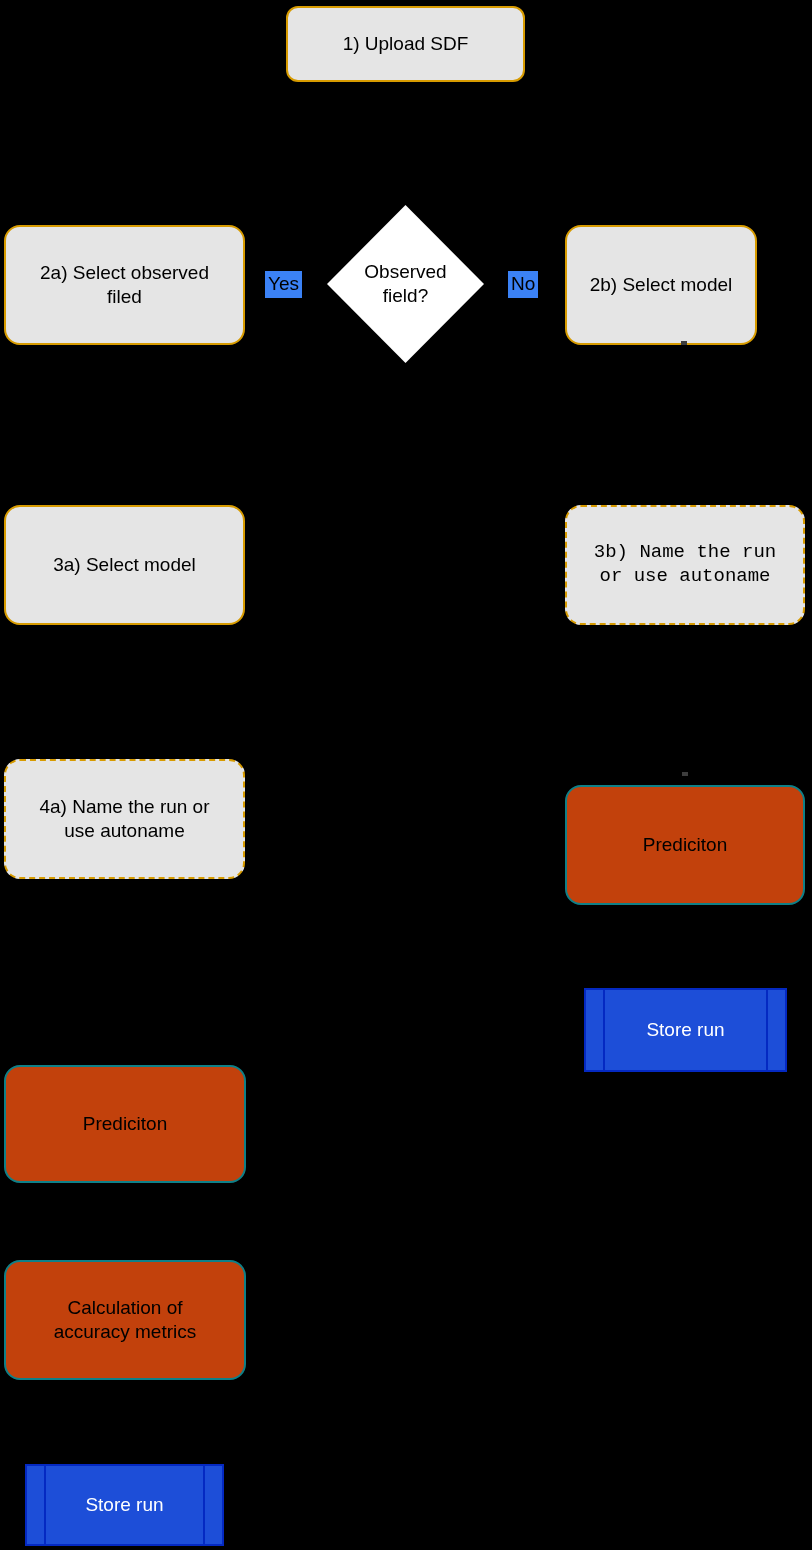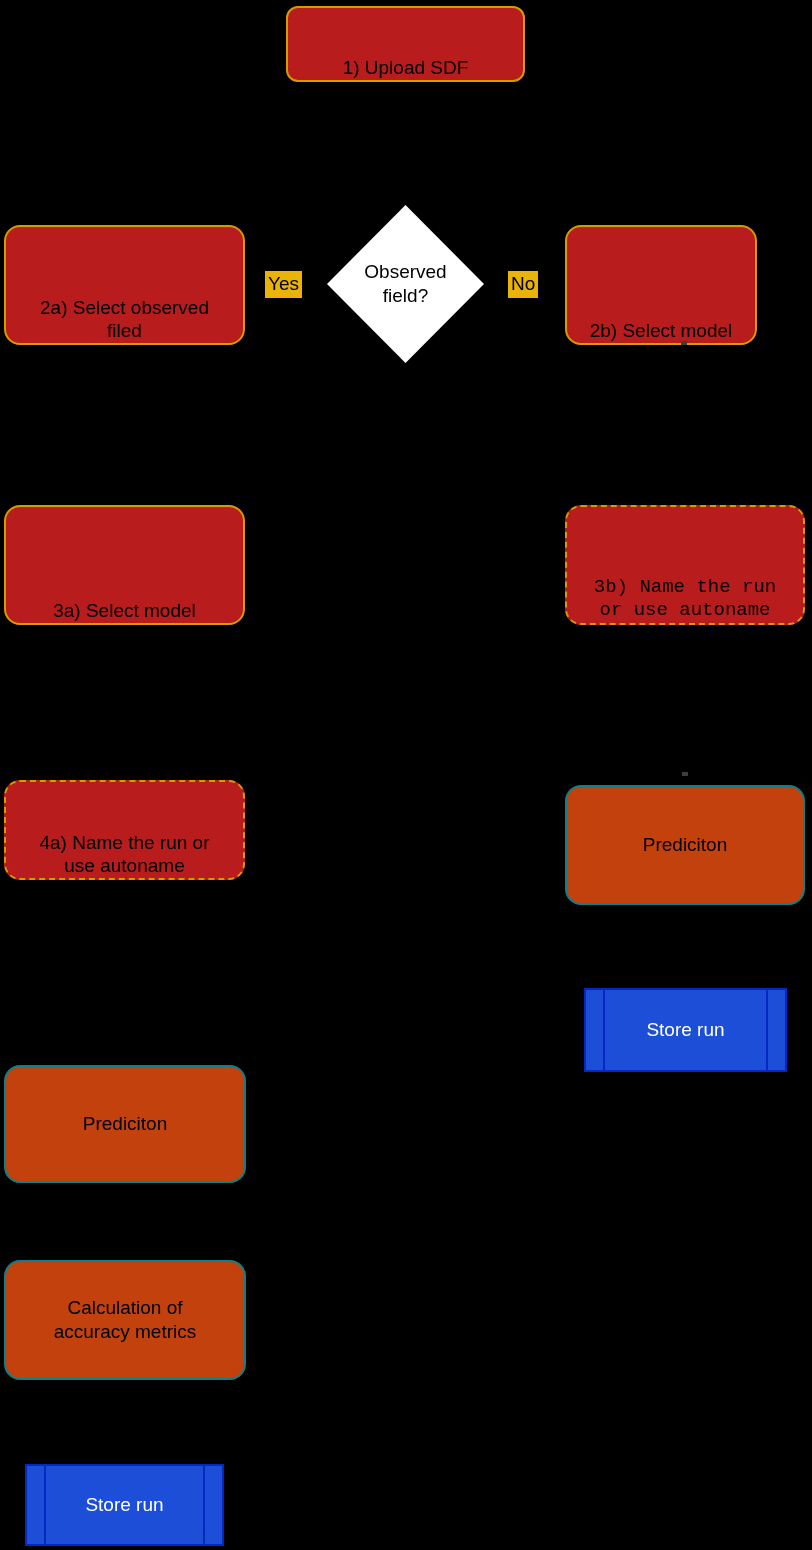--- a/index.html
+++ b/index.html
@@ -21,25 +21,24 @@
     position: absolute;
     display: flex;
     align-items: center;
     justify-content: center;
     text-align: center;
     box-sizing: border-box;
     padding: 0 22px;
   }
   
   .peach {
-    background: #b91c1c;
+    background: #e5e5e5;
     border: 2px solid #D79B00;
     border-radius: 16px;
     color: #000000;
-    align-items: flex-end;
   }
   .peach.small-radius { border-radius: 12px; }
   .dashed { border-style: dashed; }
   
   .teal {
     background: #c2410c;
     border: 2px solid #0E8088;
     border-radius: 16px;
     color: #000000;
   }
@@ -69,21 +68,21 @@
   
   .diamond {
     clip-path: polygon(50% 0, 100% 50%, 50% 100%, 0 50%);
     background: #FFFFFF;
     color: #000000;
     padding: 0 30px;
   }
   
   .edge-label {
     position: absolute;
-    background: #eab308;
+    background: #3b82f6;
     color: #000000;
     padding: 1px 3px;
     line-height: 1.3;
   }
   
   .stub {
     position: absolute;
     background: #3d3d3d;
   }
 </style>
@@ -118,21 +117,21 @@
   </div>
 
   <div class="node peach" style="left:4px; top:505px; width:241px; height:120px;">
     <span>3a) Select model</span>
   </div>
 
   <div class="node peach dashed" style="left:565px; top:505px; width:240px; height:120px;font-family:Liberation Mono, monospace;">
     <span>3b) Name the run or use autoname</span>
   </div>
 
-  <div class="node peach dashed" style="left:4px; top:780px; width:241px; height:100px;">
+  <div class="node peach dashed" style="left:4px; top:759px; width:241px; height:120px;">
     <span>4a) Name the run or use autoname</span>
   </div>
 
   <div class="node teal" style="left:565px; top:785px; width:240px; height:120px;">
     <span>Prediciton</span>
   </div>
 
   <div class="node blue" style="left:584px; top:988px; width:203px; height:84px;">
     <span class="vbar l"></span>
     <span class="vbar r"></span>

